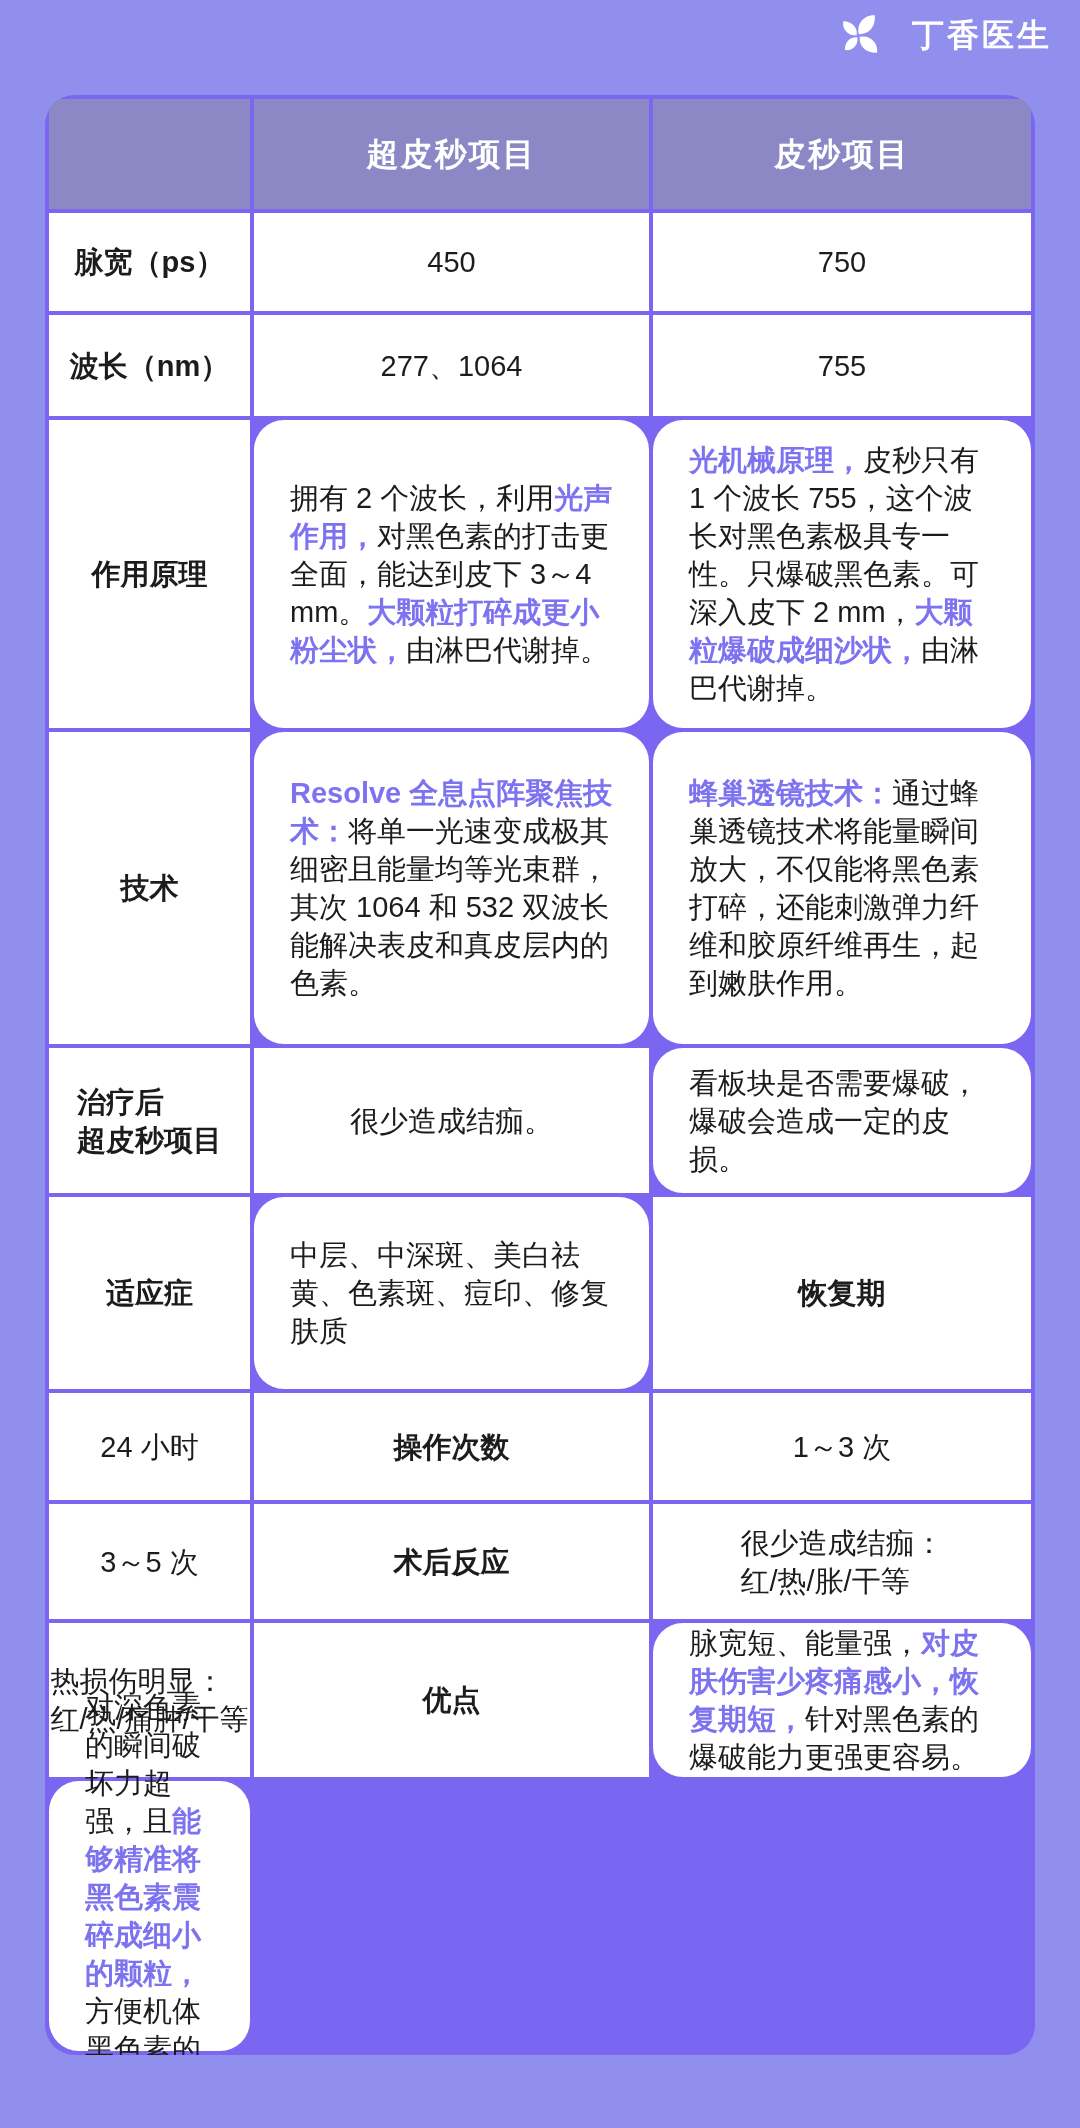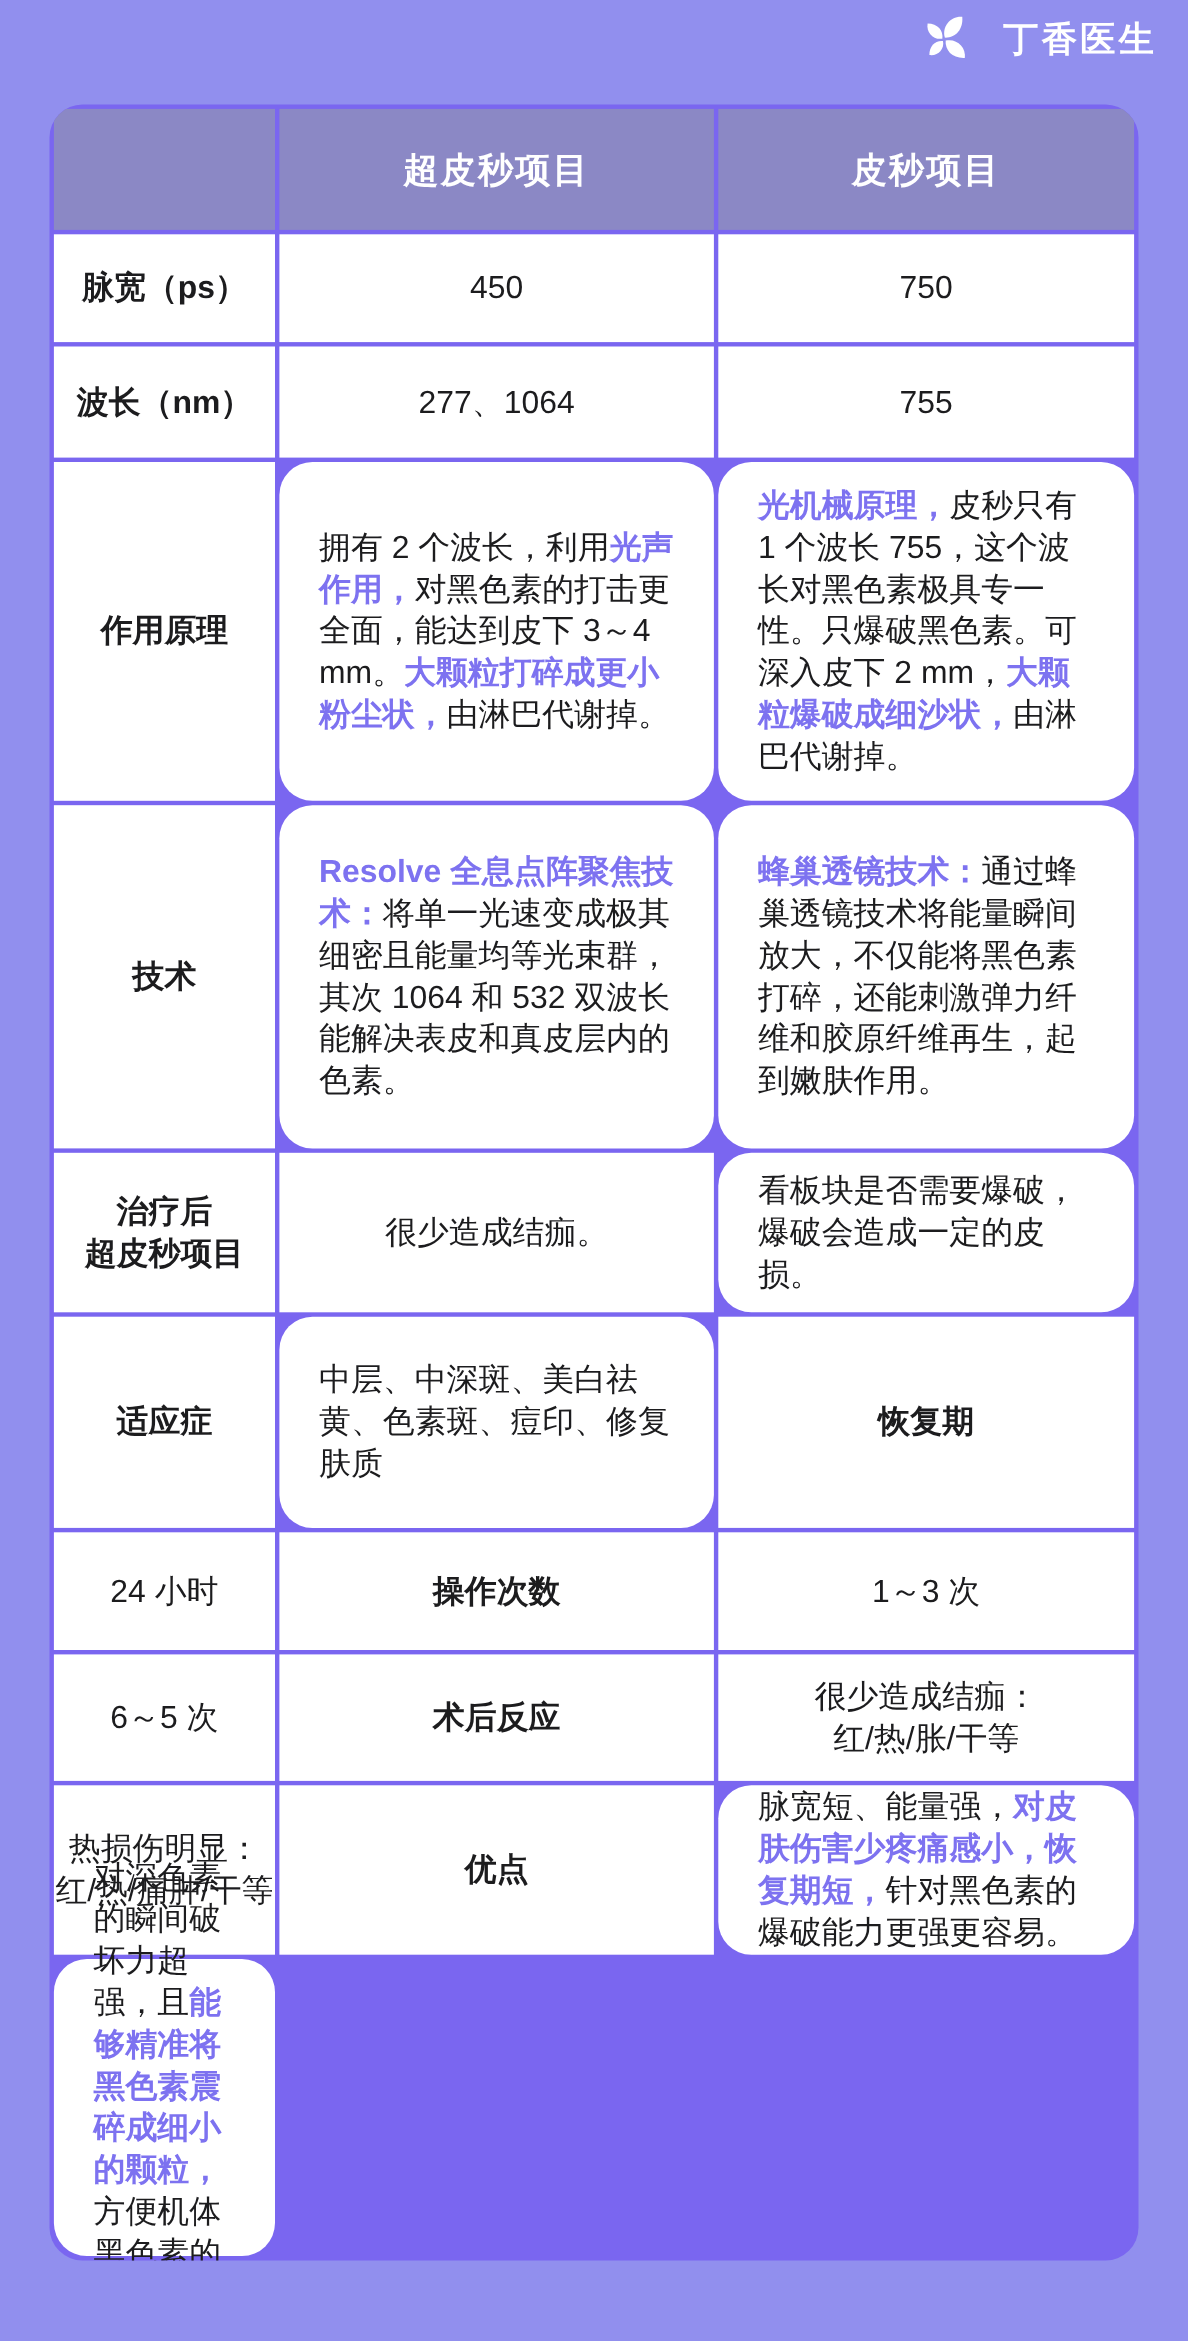--- a/index.html
+++ b/index.html
@@ -49,21 +49,21 @@
     font-size:29px;line-height:38px;font-weight:500;
     white-space:pre-line;
   }
   .cell.head{
     background:var(--header_bg);
     color:var(--header_text);
     font-size:32px;font-weight:800;letter-spacing:2px;
     align-items:center;text-align:center;
     line-height:1.2;
   }
-  .cell.center{align-items:center;text-align:center;}
+  .cell.center{align-items:center;text-align:left;}
   .cell.left{align-items:flex-start;text-align:left;padding:14px 36px;border-radius:30px;}
   .cell .hl{color:var(--highlight_text);font-weight:700;}
   .rowlabel{font-weight:600;}
 </style>
 </head>
 <body>
 
 <div class="brand">
   <svg class="logo-icon" viewBox="0 0 52 52">
     <g fill="#ffffff" transform="translate(26,26) rotate(18)">
@@ -104,21 +104,21 @@
   <div class="cell left"><div><span>看板块是否需要爆破，爆破会造成一定的皮损。</span></div></div>
 
   <div class="cell center rowlabel">适应症</div>
   <div class="cell left"><div><span>中层、中深斑、美白祛黄、色素斑、痘印、修复肤质</span></div></div>
 
   <div class="cell center rowlabel">恢复期</div>
   <div class="cell center"><div><span>24 小时</span></div></div>
 
   <div class="cell center rowlabel">操作次数</div>
   <div class="cell center"><div><span>1～3 次</span></div></div>
-  <div class="cell center"><div><span>6～5 次</span></div></div>
+  <div class="cell center"><div><span>3～5 次</span></div></div>
 
   <div class="cell center rowlabel">术后反应</div>
   <div class="cell center"><div><span>很少造成结痂：
 红/热/胀/干等</span></div></div>
   <div class="cell center"><div><span>热损伤明显：
 红/热/痛肿/干等</span></div></div>
 
   <div class="cell center rowlabel">优点</div>
   <div class="cell left"><div><span>脉宽短、能量强，</span><span class="hl">对皮肤伤害少疼痛感小，恢复期短，</span><span>针对黑色素的爆破能力更强更容易。</span></div></div>
   <div class="cell left"><div><span>对深色素的瞬间破坏力超强，且</span><span class="hl">能够精准将黑色素震碎成细小的颗粒，</span><span>方便机体黑色素的新陈代谢。</span></div></div>

